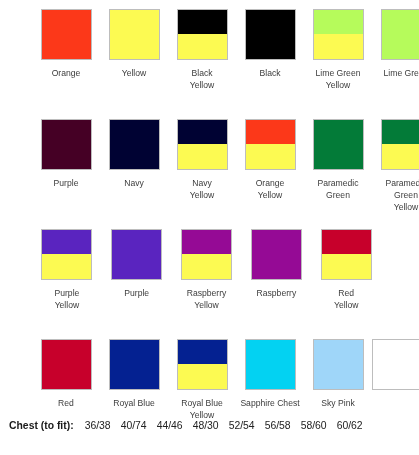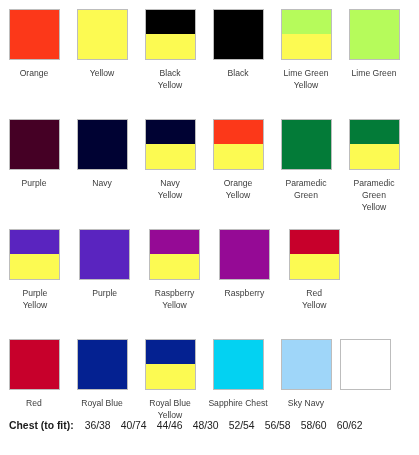--- a/index.html
+++ b/index.html
@@ -18,20 +18,21 @@
   #swatch-grid {
     position: absolute;
     left: 0;
     top: 0;
     width: 419px;
   }
   .swatch-row {
     display: flex;
     width: 383px;
     height: 110px;
+    margin-left: 32px;
   }
   .swatch-cell {
     width: 69.83px;
     display: flex;
     flex-direction: column;
     align-items: center;
     box-sizing: border-box;
   }
   .swatch-box {
     width: 51px;
@@ -246,21 +247,21 @@
       <div class="swatch-cell">
         <div class="swatch-box" style="border-color: rgb(189, 189, 189);">
           <div class="swatch-full" style="background: rgb(3, 210, 242);"></div>
         </div>
         <div class="swatch-label">Sapphire Chest</div>
       </div>
       <div class="swatch-cell">
         <div class="swatch-box" style="border-color: rgb(189, 189, 189);">
           <div class="swatch-full" style="background: rgb(159, 214, 249);"></div>
         </div>
-        <div class="swatch-label">Sky Navy</div>
+        <div class="swatch-label">Sky Pink</div>
       </div>
       <div class="swatch-cell">
         <div class="swatch-box" style="border-color: rgb(189, 189, 189);">
           <div class="swatch-full" style="background: rgb(255, 255, 255);"></div>
         </div>
       </div>
     </div>
   </div>
 
 <div id="size-table">

